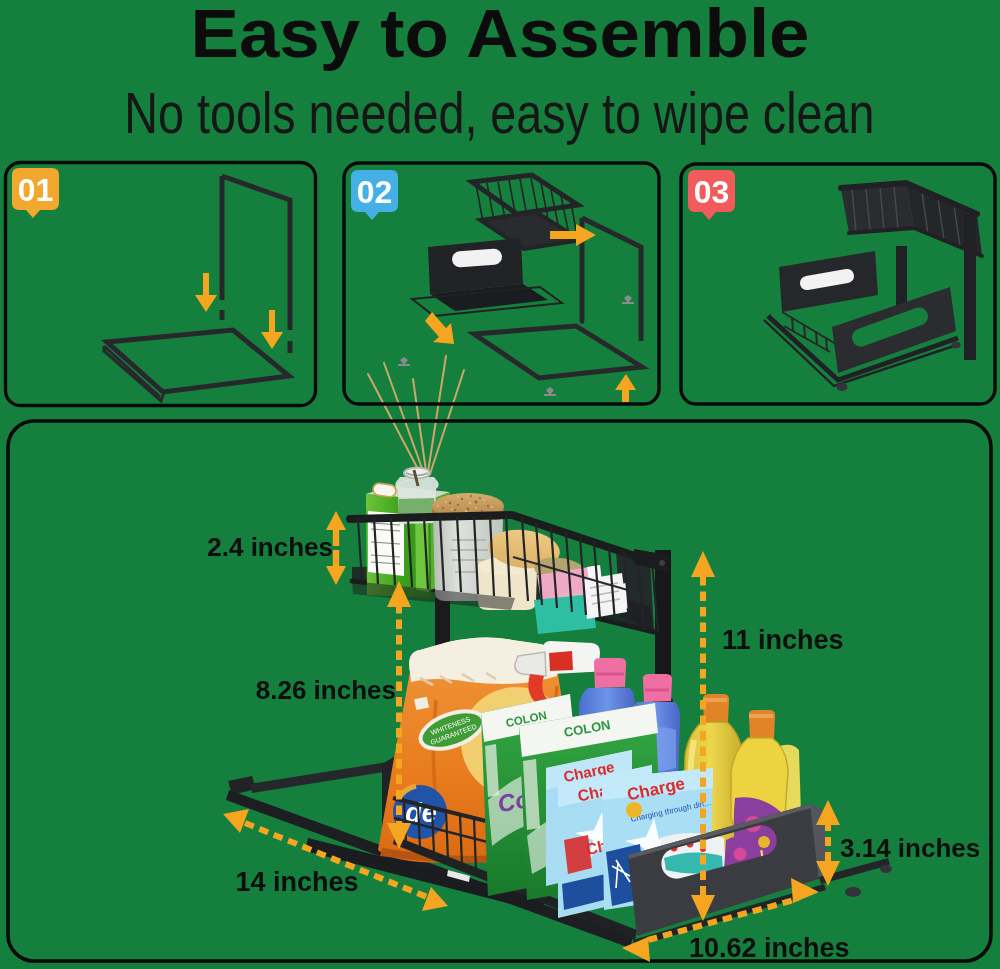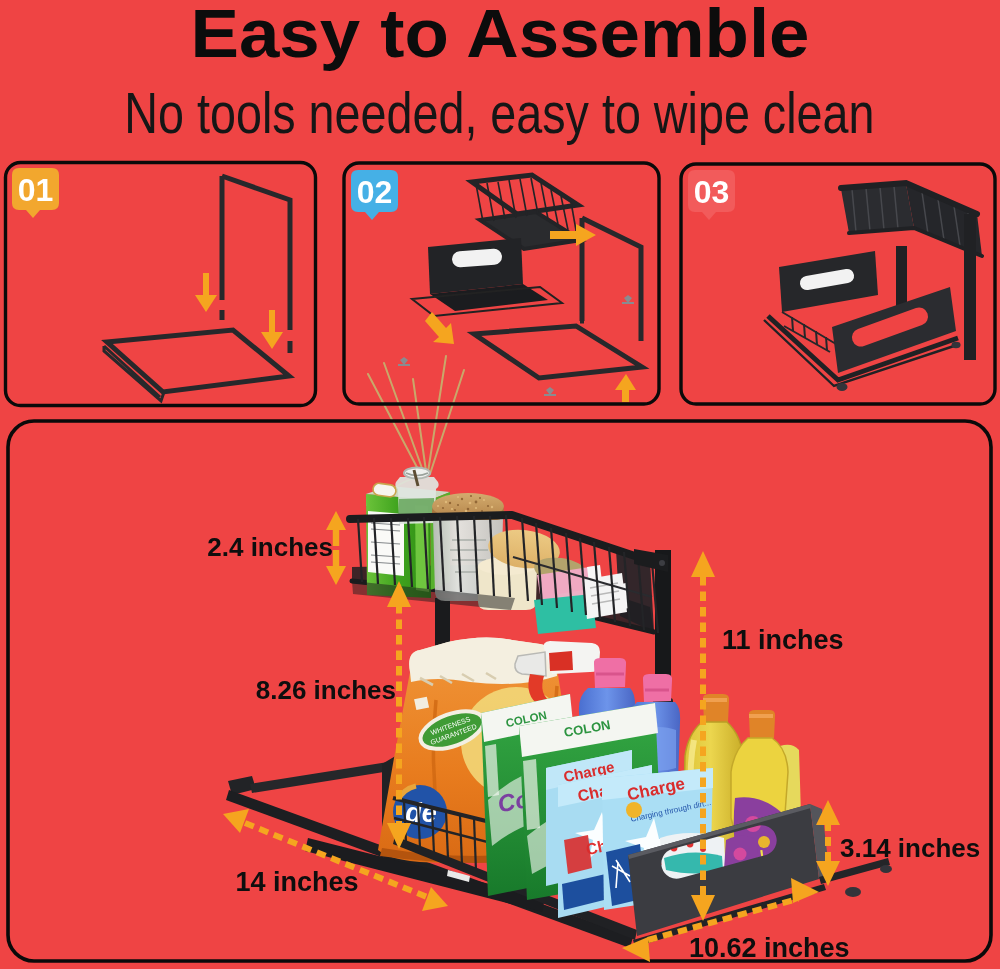--- a/index.html
+++ b/index.html
@@ -1,16 +1,16 @@
 <!DOCTYPE html>
 <html><head>
 <meta charset="utf-8">
 <style>
   html,body{margin:0;padding:0;background:#fff;}
-  #page{position:relative;width:1000px;height:969px;overflow:hidden;background:#ef4444;
+  #page{position:relative;width:1000px;height:969px;overflow:hidden;background:#15803d;
         font-family:"Liberation Sans",sans-serif;}
   .title{position:absolute;left:0;top:-6px;width:1000px;text-align:center;
          font-weight:bold;font-size:68px;color:#0c0c0c;transform:scaleX(1.068);transform-origin:500px 0;}
   .subtitle{position:absolute;left:0;top:79px;width:1000px;text-align:center;
          font-weight:normal;font-size:58px;color:#161616;transform:scaleX(0.805);transform-origin:497px 0;}
   svg{position:absolute;left:0;top:0;}
   text{font-family:"Liberation Sans",sans-serif;}
 </style>
 </head>
 <body>

